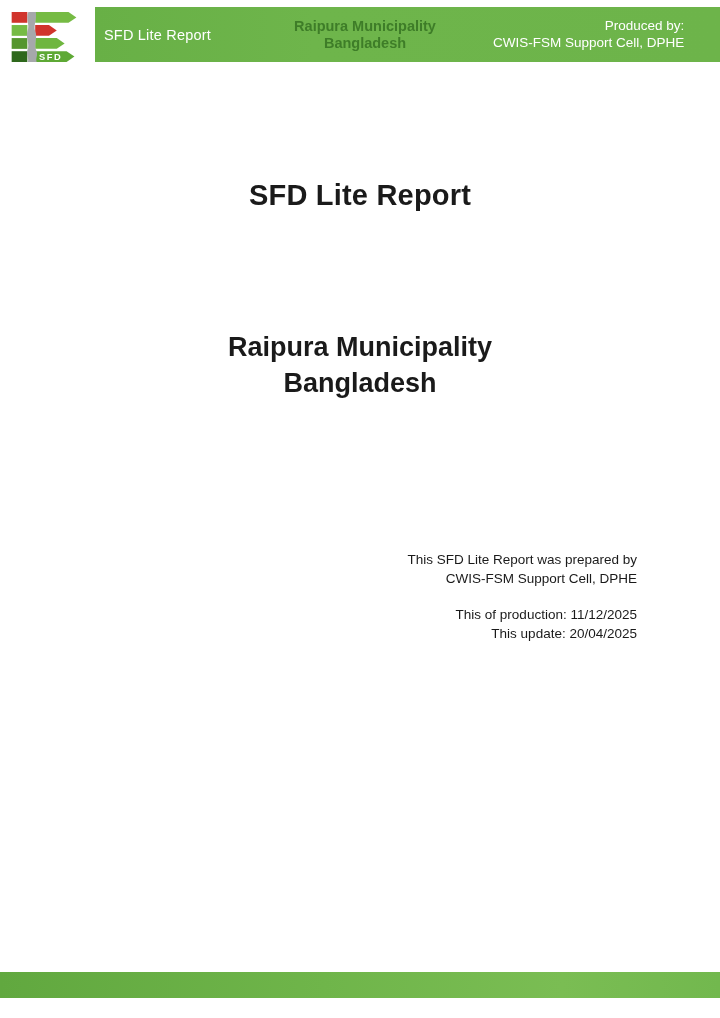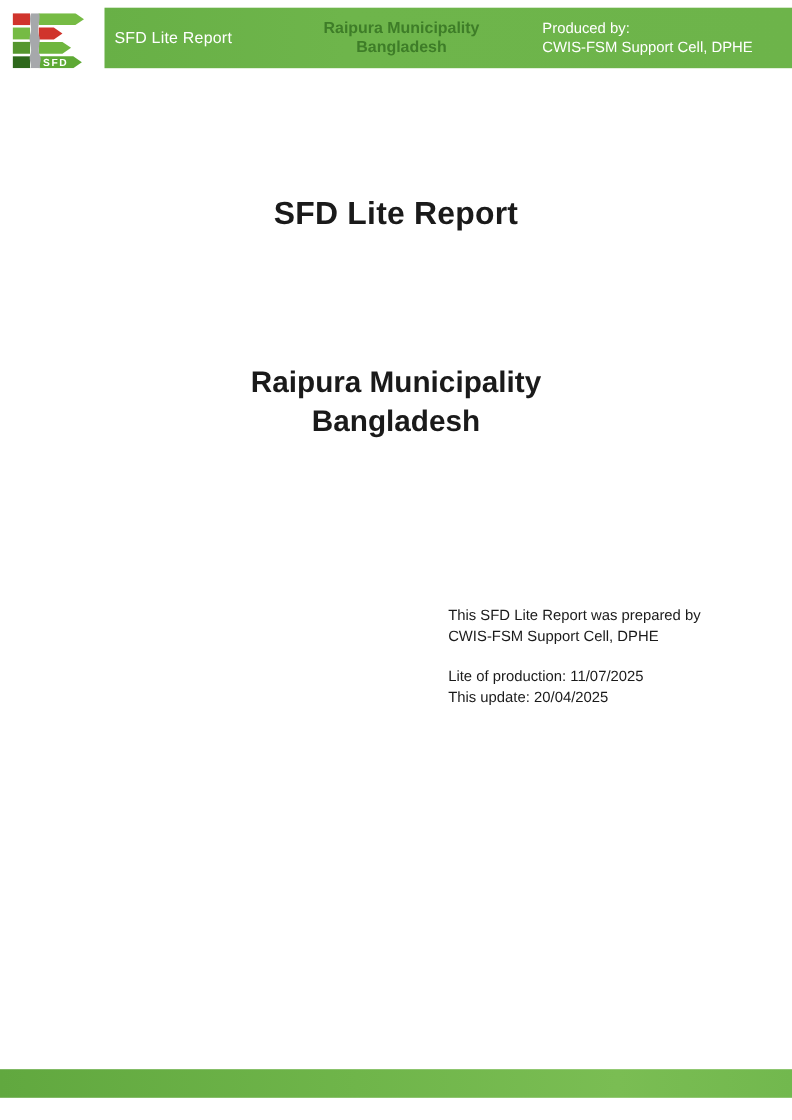--- a/index.html
+++ b/index.html
@@ -60,20 +60,21 @@
     position: absolute;
     left: 398px;
     top: 0;
     height: 55px;
     display: flex;
     flex-direction: column;
     justify-content: center;
     color: #ffffff;
     font-size: 13.5px;
     line-height: 16.5px;
+    align-items: flex-end;
   }
 
   
   .doc-title {
     position: absolute;
     top: 179px;
     left: 0;
     width: 100%;
     text-align: center;
     font-size: 29px;
@@ -91,20 +92,21 @@
     font-weight: bold;
     color: #1A1A1A;
     line-height: 36px;
   }
 
   
   .prepared-block {
     position: absolute;
     top: 551px;
     right: 83px;
+    text-align: right;
     font-size: 13.5px;
     line-height: 18.5px;
     color: #1A1A1A;
   }
   .prepared-spacer { height: 18px; }
 
   
   .footer-bar {
     position: absolute;
     left: 0;
@@ -154,19 +156,19 @@
 
   <div class="doc-subtitle">
     <div>Raipura Municipality</div>
     <div>Bangladesh</div>
   </div>
 
   <div class="prepared-block">
     <div>This SFD Lite Report was prepared by</div>
     <div>CWIS-FSM Support Cell, DPHE</div>
     <div class="prepared-spacer"></div>
-    <div><span>Lite of production:</span> <span>11/07/2025</span></div>
+    <div><span>This of production:</span> <span>11/12/2025</span></div>
     <div><span>This update:</span> <span>20/04/2025</span></div>
   </div>
 
   <div class="footer-bar"></div>
 
 </div>
 
 </body></html>

